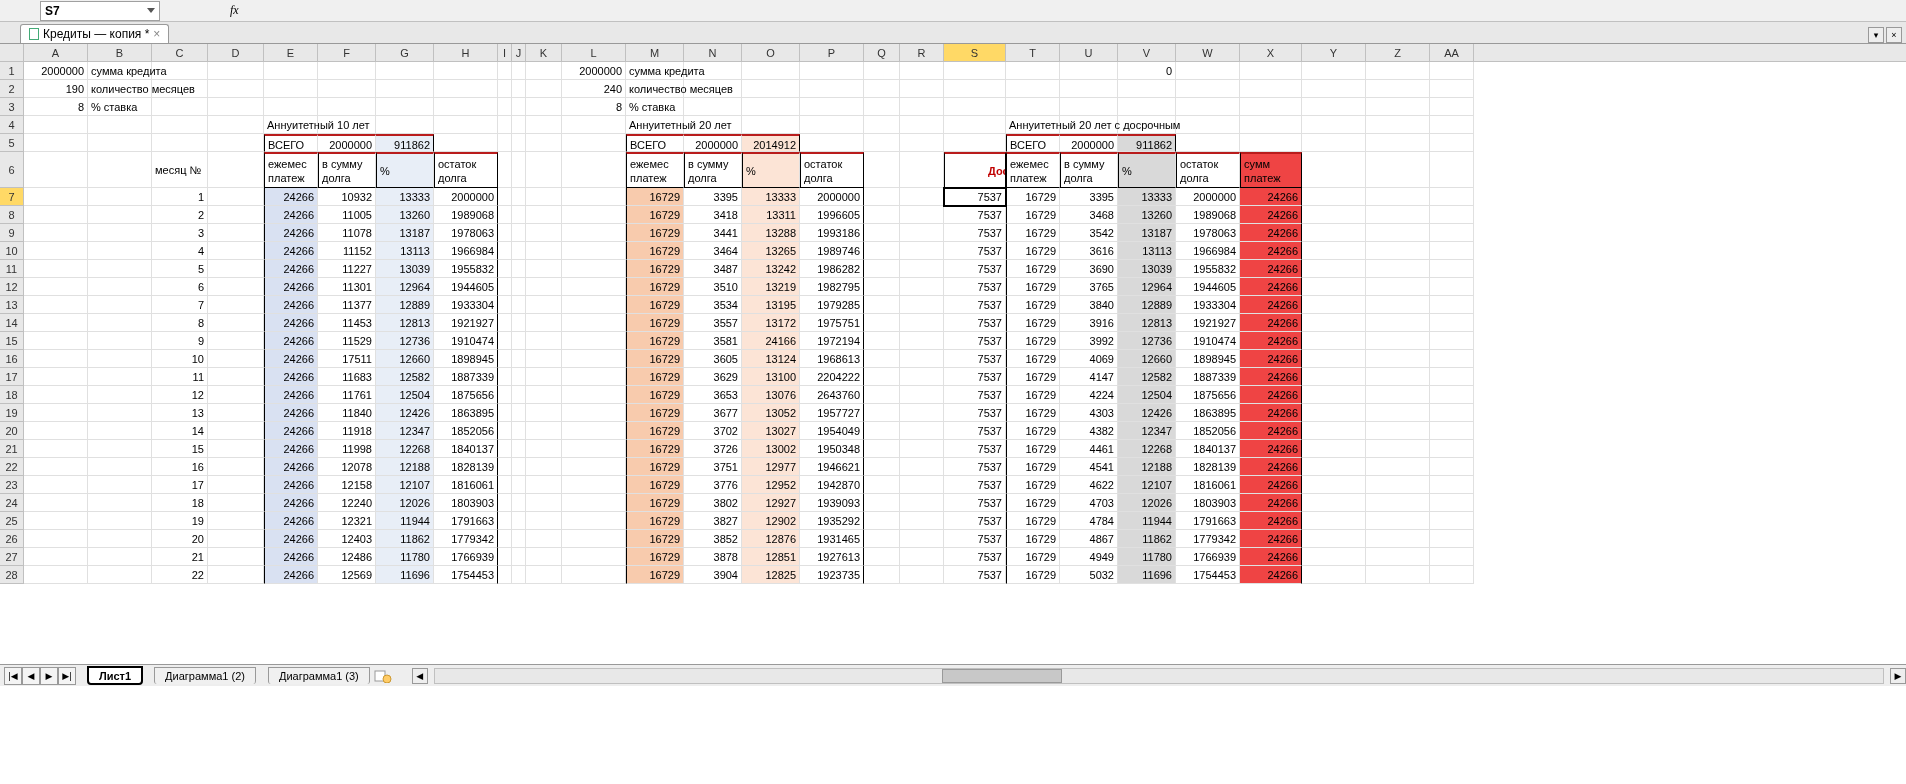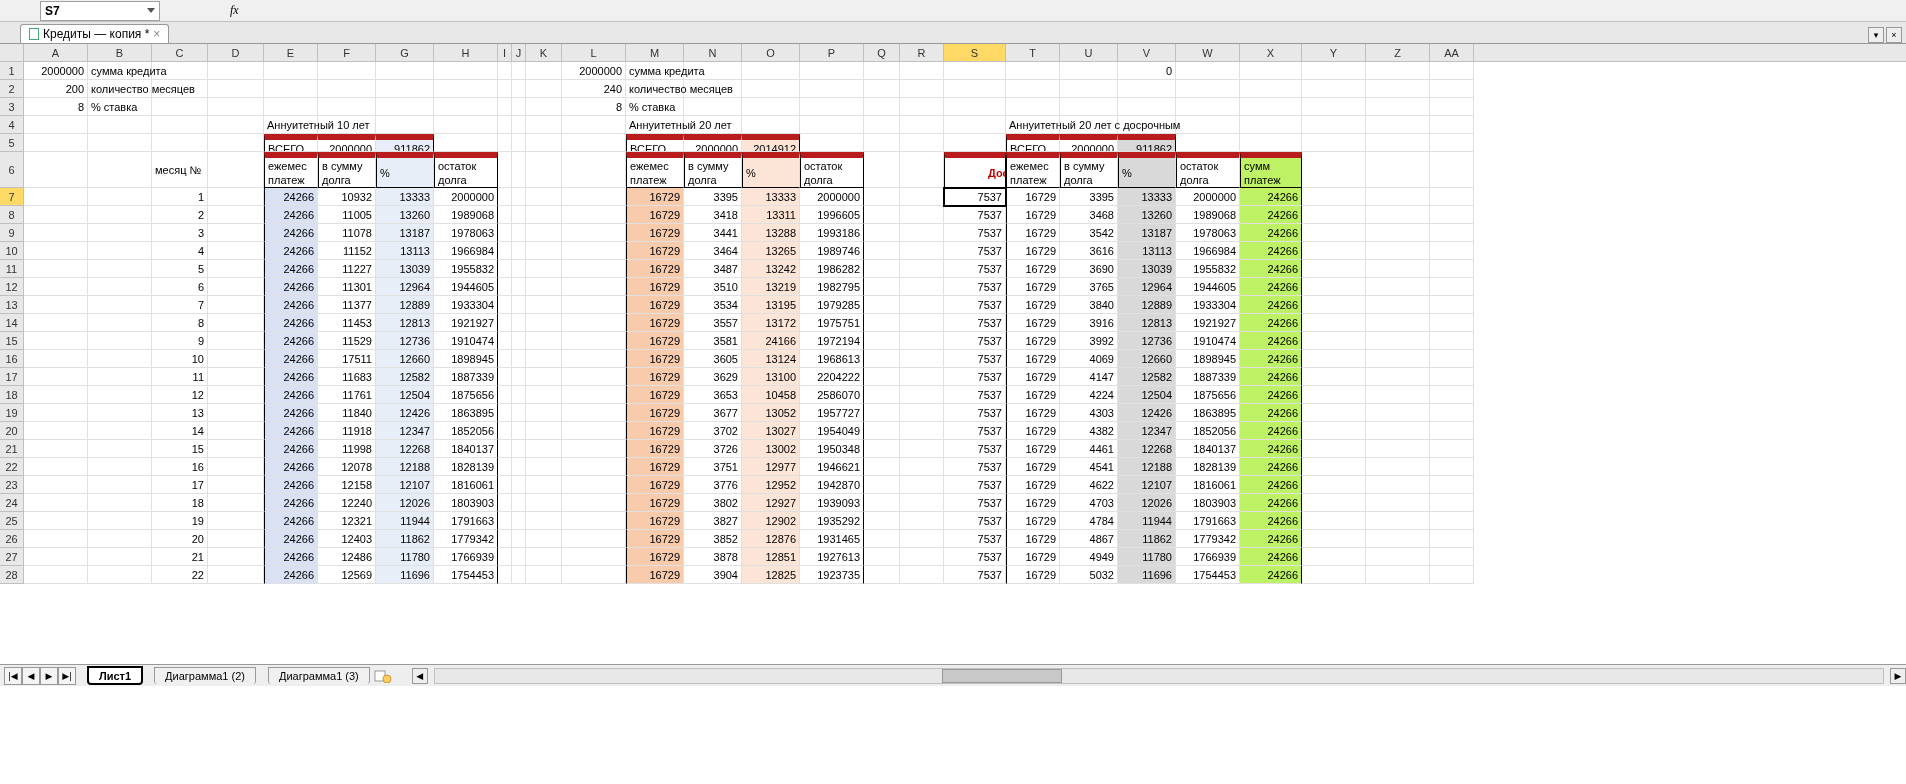--- a/index.html
+++ b/index.html
@@ -45,24 +45,24 @@
 .wE{width:54px;flex:none} .wF{width:58px;flex:none} .wG{width:58px;flex:none} .wH{width:64px;flex:none}
 .wI{width:14px;flex:none} .wJ{width:14px;flex:none} .wK{width:36px;flex:none} .wL{width:64px;flex:none}
 .wM{width:58px;flex:none} .wN{width:58px;flex:none} .wO{width:58px;flex:none} .wP{width:64px;flex:none}
 .wQ{width:36px;flex:none} .wR{width:44px;flex:none} .wS{width:62px;flex:none} .wT{width:54px;flex:none}
 .wU{width:58px;flex:none} .wV{width:58px;flex:none} .wW{width:64px;flex:none} .wX{width:62px;flex:none}
 .wY{width:64px;flex:none} .wZ{width:64px;flex:none} .wAA{width:44px;flex:none}
 
 
 .blue1{background:#d9e1f2} .blue2{background:#e8eef7}
 .orange1{background:#f8cbad} .orange2{background:#fce4d6}
-.gray1{background:#bef264} .gray2{background:#d9d9d9}
-
-
-.bt{border-top:6px solid #b91c1c} .bb{border-bottom:1px solid #000}
+.gray1{background:#ef4444} .gray2{background:#d9d9d9}
+
+
+.bt{border-top:2px solid #b91c1c} .bb{border-bottom:1px solid #000}
 .bl{border-left:1px solid #000} .br{border-right:1px solid #000}
 
 
 .active { outline:2px solid #000; outline-offset:-1px; z-index:5; position:relative; }
 
 .redbold { color:#c00000; font-weight:bold;padding-left:43px; }
 
 
 .sheet-bar { height:22px; background:#eee; display:flex; align-items:center; border-top:1px solid #999; }
 .nav-btns { display:flex; gap:0; margin-left:4px; }
@@ -160,21 +160,21 @@
           <div class="cl wU"></div>
           <div class="cl wV r">0</div>
           <div class="cl wW"></div>
           <div class="cl wX"></div>
           <div class="cl wY"></div>
           <div class="cl wZ"></div>
           <div class="cl wAA"></div>
         </div>
         <div class="rw">
           <div class="rh">2</div>
-          <div class="cl wA r">200</div>
+          <div class="cl wA r">190</div>
           <div class="cl wB overflow">количество месяцев</div>
           <div class="cl wC"></div>
           <div class="cl wD"></div>
           <div class="cl wE"></div>
           <div class="cl wF"></div>
           <div class="cl wG"></div>
           <div class="cl wH"></div>
           <div class="cl wI"></div>
           <div class="cl wJ"></div>
           <div class="cl wK"></div>
@@ -654,22 +654,22 @@
           <div class="cl wE r blue1 bl">24266</div>
           <div class="cl wF r">11761</div>
           <div class="cl wG r blue2">12504</div>
           <div class="cl wH r br">1875656</div>
           <div class="cl wI"></div>
           <div class="cl wJ"></div>
           <div class="cl wK"></div>
           <div class="cl wL"></div>
           <div class="cl wM r orange1 bl">16729</div>
           <div class="cl wN r">3653</div>
-          <div class="cl wO r orange2">10458</div>
-          <div class="cl wP r br">2586070</div>
+          <div class="cl wO r orange2">13076</div>
+          <div class="cl wP r br">2643760</div>
           <div class="cl wQ"></div>
           <div class="cl wR"></div>
           <div class="cl wS r">7537</div>
           <div class="cl wT r bl">16729</div>
           <div class="cl wU r">4224</div>
           <div class="cl wV r gray2">12504</div>
           <div class="cl wW r">1875656</div>
           <div class="cl wX r gray1 br">24266</div>
           <div class="cl wY"></div>
           <div class="cl wZ"></div>

